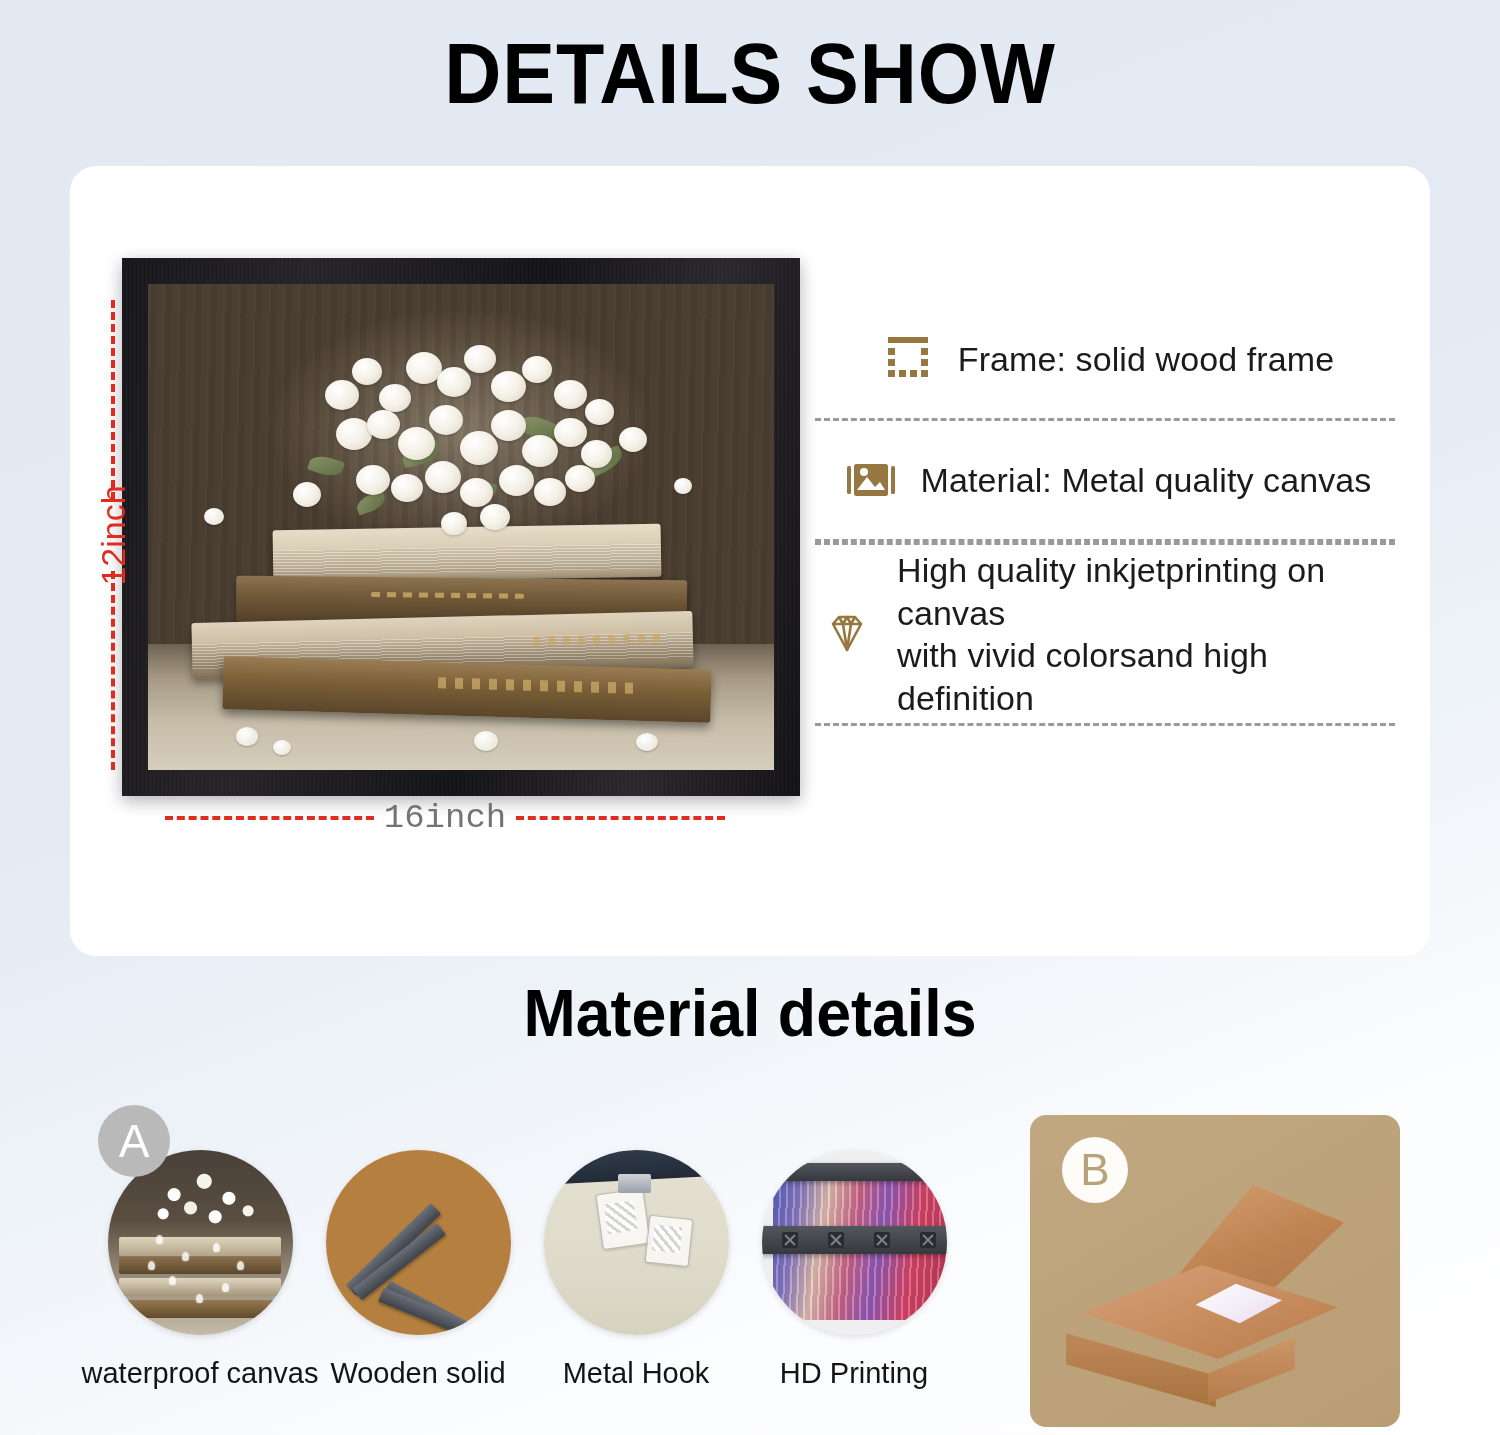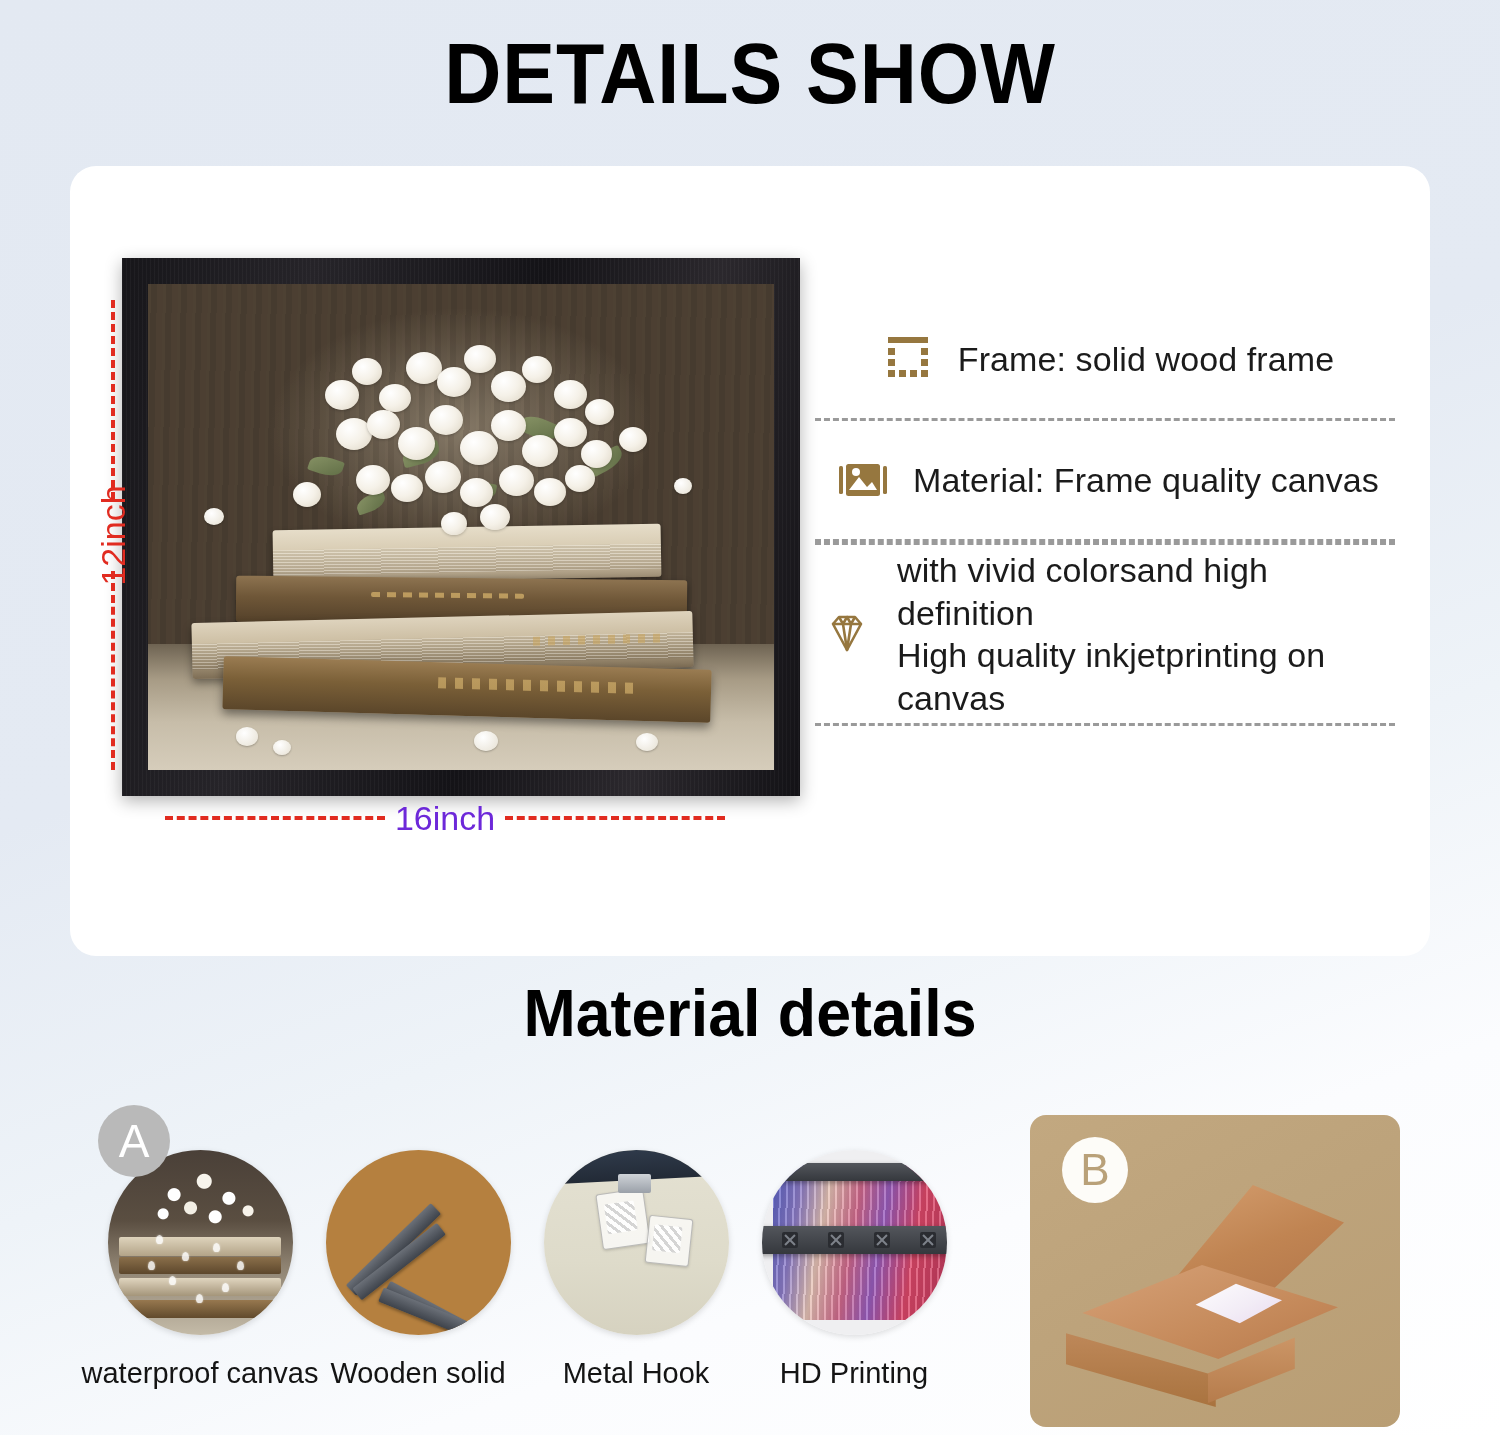--- a/index.html
+++ b/index.html
@@ -134,21 +134,21 @@
   .dim-v .dash-col{ flex:1; width:0; border-left:4px dashed #e12b20; }
   .dim-v .dim-label{
     color:#e12b20; font-size:34px; font-weight:500; white-space:nowrap;
     transform:rotate(-90deg); padding:8px 0;
   }
   .dim-h {
     position:absolute; left:165px; top:798px; width:560px; height:40px;
     display:flex; align-items:center; justify-content:center; gap:10px;
   }
   .dim-h .dash-row{ flex:1; height:0; border-top:4px dashed #e12b20; }
-  .dim-h .dim-label{ color:#6d28d9; font-size:34px; font-weight:500; white-space:nowrap; }
+  .dim-h .dim-label{ color:#737373; font-size:34px; font-weight:500; white-space:nowrap;font-family:Liberation Mono, monospace; }
 
   
   .spec-list{ position:absolute; left:815px; top:300px; width:580px; }
   .spec-row{ display:flex; align-items:center; min-height:118px; padding:4px 0;justify-content:center; }
   .spec-icon{ width:64px; flex:0 0 64px; display:flex; align-items:center; justify-content:center; }
   .spec-text{
     margin-left:18px; font-size:34px; color:#1b1b1b; line-height:1.25;
     font-weight:400; letter-spacing:.1px;
   }
   .spec-sep{ height:0; border-top:3px dashed #9a9a9a; width:100%; }
@@ -363,38 +363,38 @@
   <div class="spec-row">
     <div class="spec-icon">
       <svg width="52" height="48" viewBox="0 0 52 48" aria-hidden="true">
         <rect x="2" y="10" width="4" height="28" rx="1.6" fill="#96773f"></rect>
         <rect x="46" y="10" width="4" height="28" rx="1.6" fill="#96773f"></rect>
         <rect x="9" y="8" width="34" height="32" rx="2.5" fill="#96773f"></rect>
         <path d="M12 34 L22 21 L30 31 L35 26 L40 34 Z" fill="#ffffff"></path>
         <circle cx="19" cy="16" r="4" fill="#ffffff"></circle>
       </svg>
     </div>
-    <div class="spec-text">Material: Frame quality canvas</div>
+    <div class="spec-text">Material: Metal quality canvas</div>
   </div>
   <div class="spec-sep"></div>
 
   <div class="spec-sep"></div>
 
   <div class="spec-row">
     <div class="spec-icon">
       <svg width="52" height="48" viewBox="0 0 52 48" aria-hidden="true" fill="none" stroke="#96773f" stroke-width="2.6" stroke-linejoin="round">
         <path d="M12 14 L40 14 L26 40 Z"></path>
         <path d="M12 14 L18 7 L34 7 L40 14"></path>
         <path d="M18 7 L22 14 L26 7 L30 14 L34 7"></path>
         <path d="M22 14 L26 40 L30 14"></path>
       </svg>
     </div>
     <div class="spec-text">
+      <div>High quality inkjetprinting on canvas</div>
       <div>with vivid colorsand high definition</div>
-      <div>High quality inkjetprinting on canvas</div>
     </div>
   </div>
   <div class="spec-sep"></div>
 </div>
 
 <div class="section-title">Material details</div>
 
 <div class="badge-a">A</div>
 
 <div class="materials">

